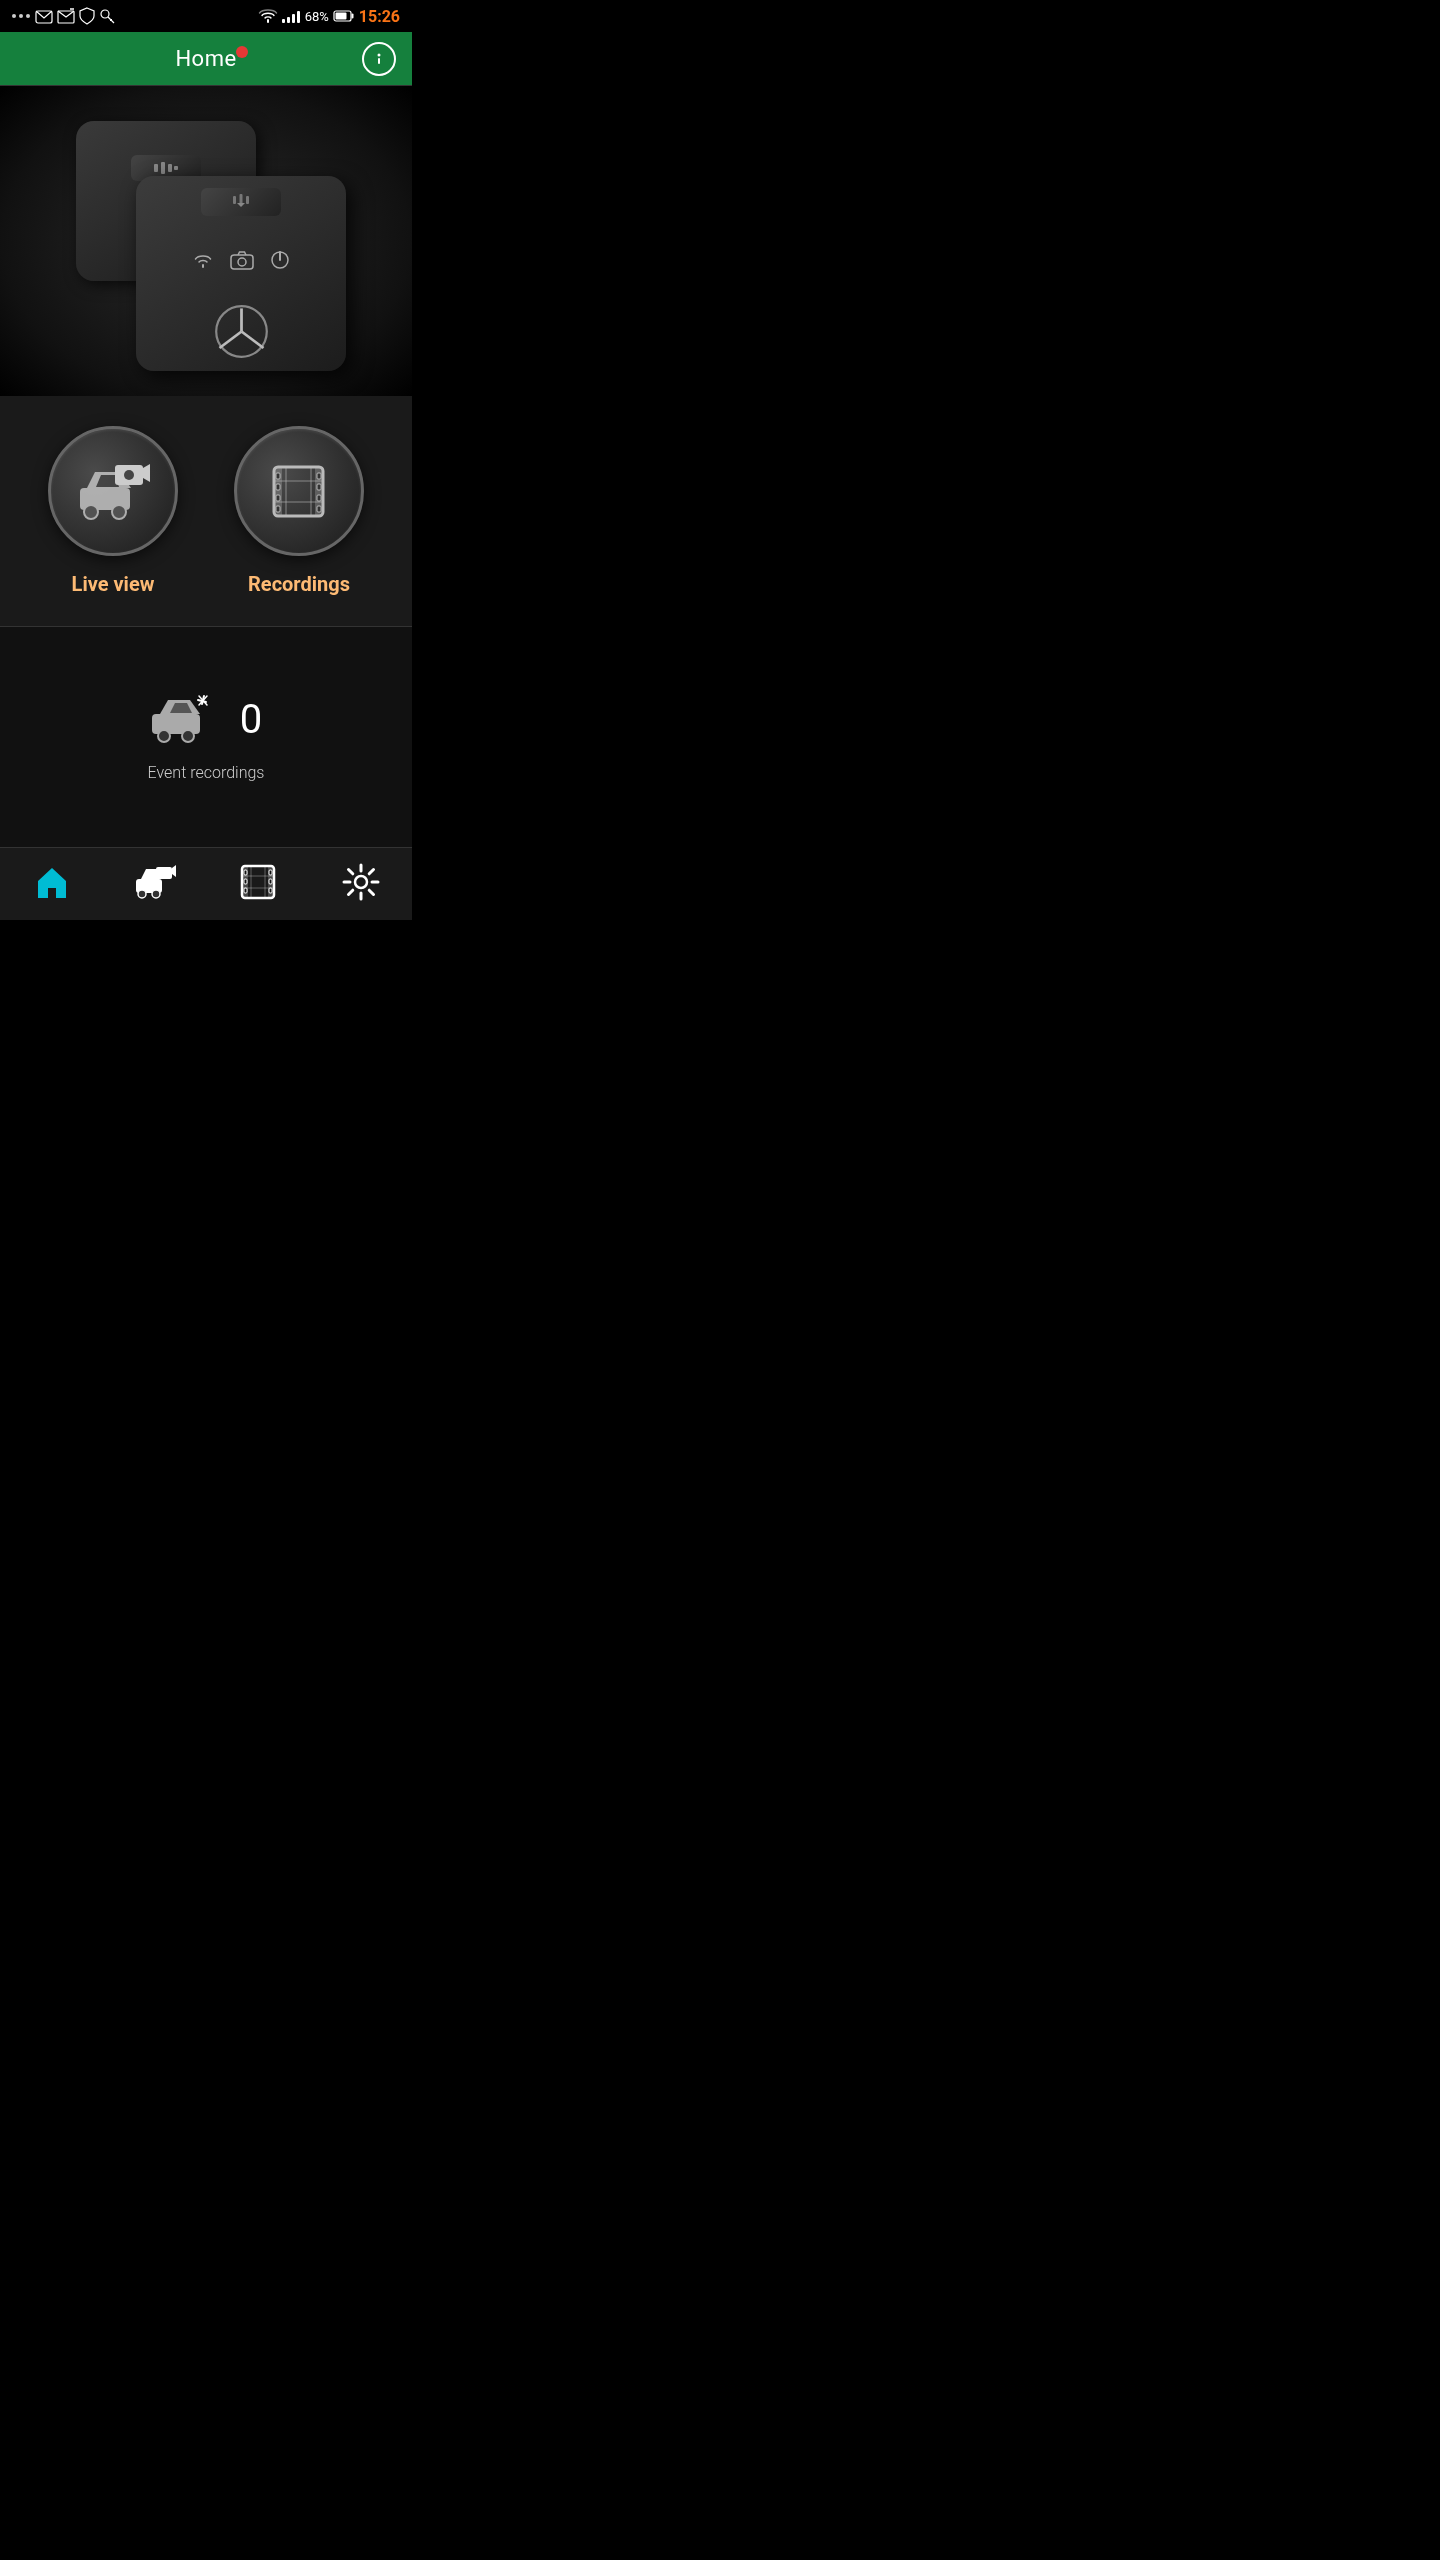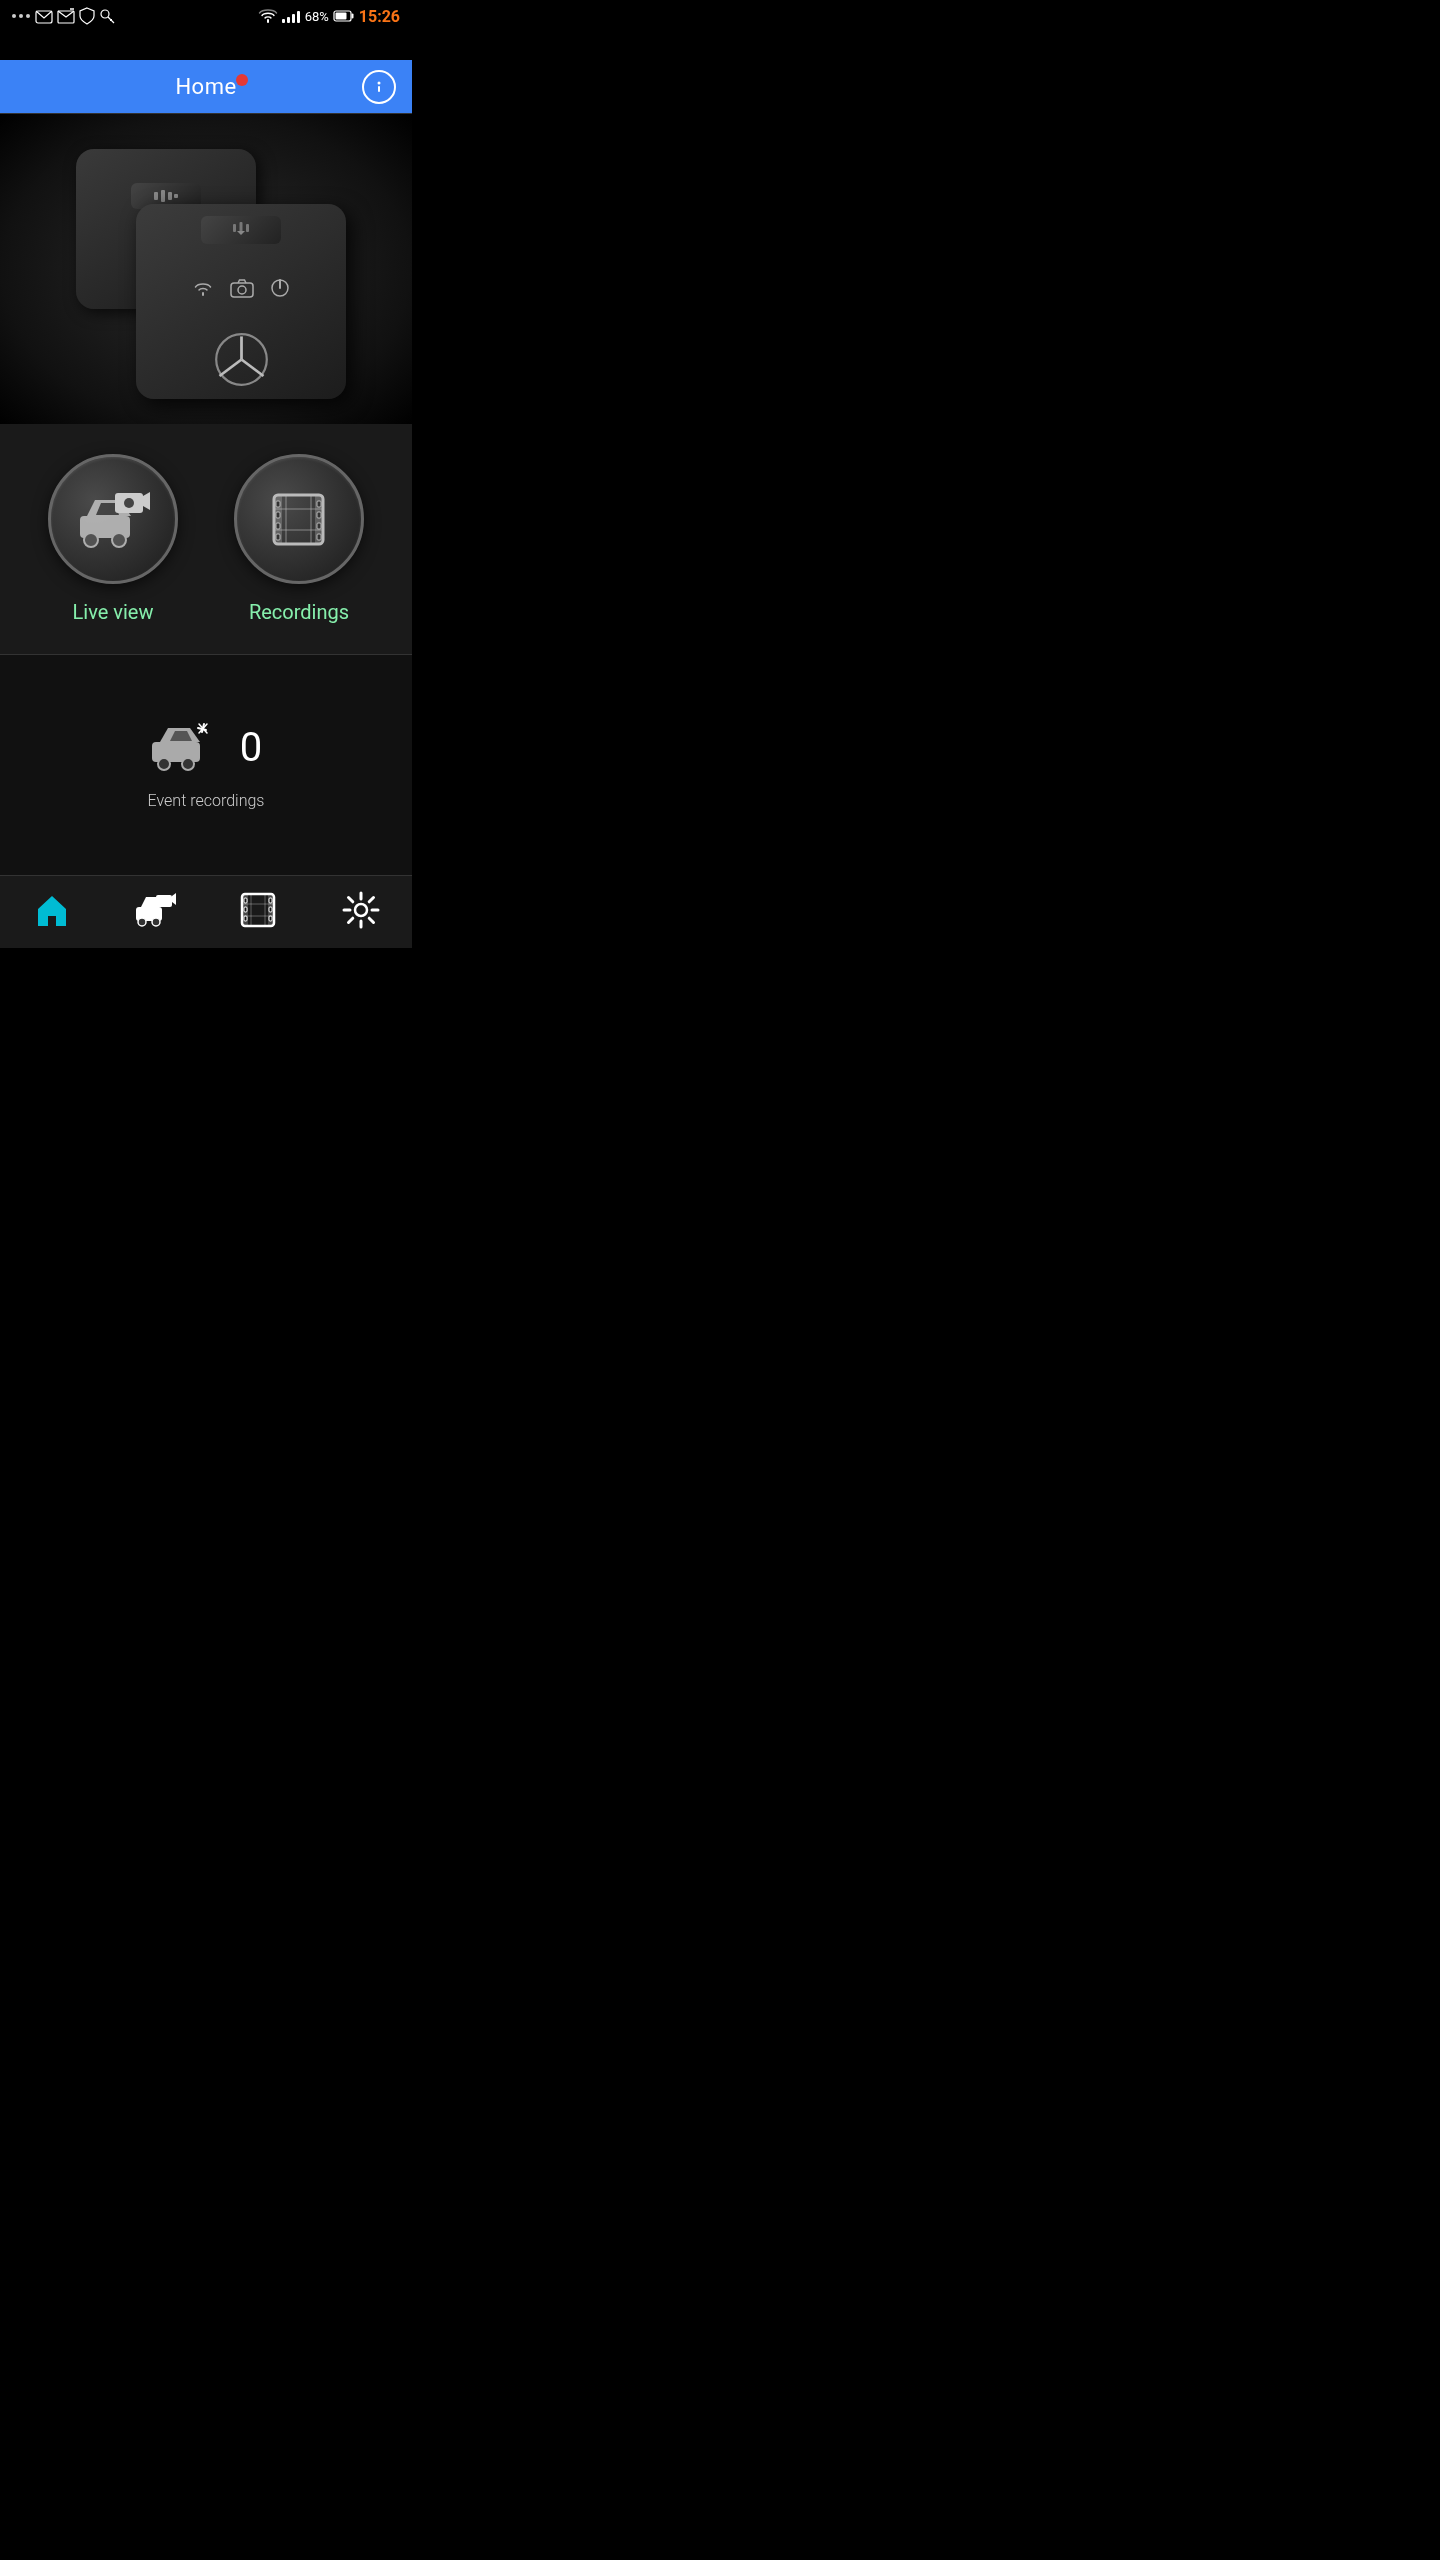--- a/index.html
+++ b/index.html
@@ -35,28 +35,27 @@
 
     .status-bar-right {
       display: flex;
       align-items: center;
       gap: 5px;
       font-size: 13px;
     }
 
     
     .header {
-      background: #3b82f6;
+      background: #15803d;
       display: flex;
       align-items: center;
       justify-content: center;
       padding: 14px 16px;
       position: relative;
       border-bottom: 1px solid #333;
-      margin-top: 28px;
     }
 
     .header-title {
       font-size: 22px;
       font-weight: 400;
       color: #fff;
       letter-spacing: 0.5px;
     }
 
     .header-dot {
@@ -189,22 +188,22 @@
       background: radial-gradient(circle at 35% 35%, #4a4a4a, #1a1a1a);
       border: 3px solid #666;
       display: flex;
       align-items: center;
       justify-content: center;
       box-shadow: 0 4px 15px rgba(0,0,0,0.6), inset 0 1px 3px rgba(255,255,255,0.1);
     }
 
     .action-label {
       font-size: 20px;
-      color: #86efac;
-      font-weight: 400;
+      color: #fdba74;
+      font-weight: 700;
     }
 
     
     .events-section {
       background: #111;
       flex: 1;
       display: flex;
       flex-direction: column;
       align-items: center;
       justify-content: center;

